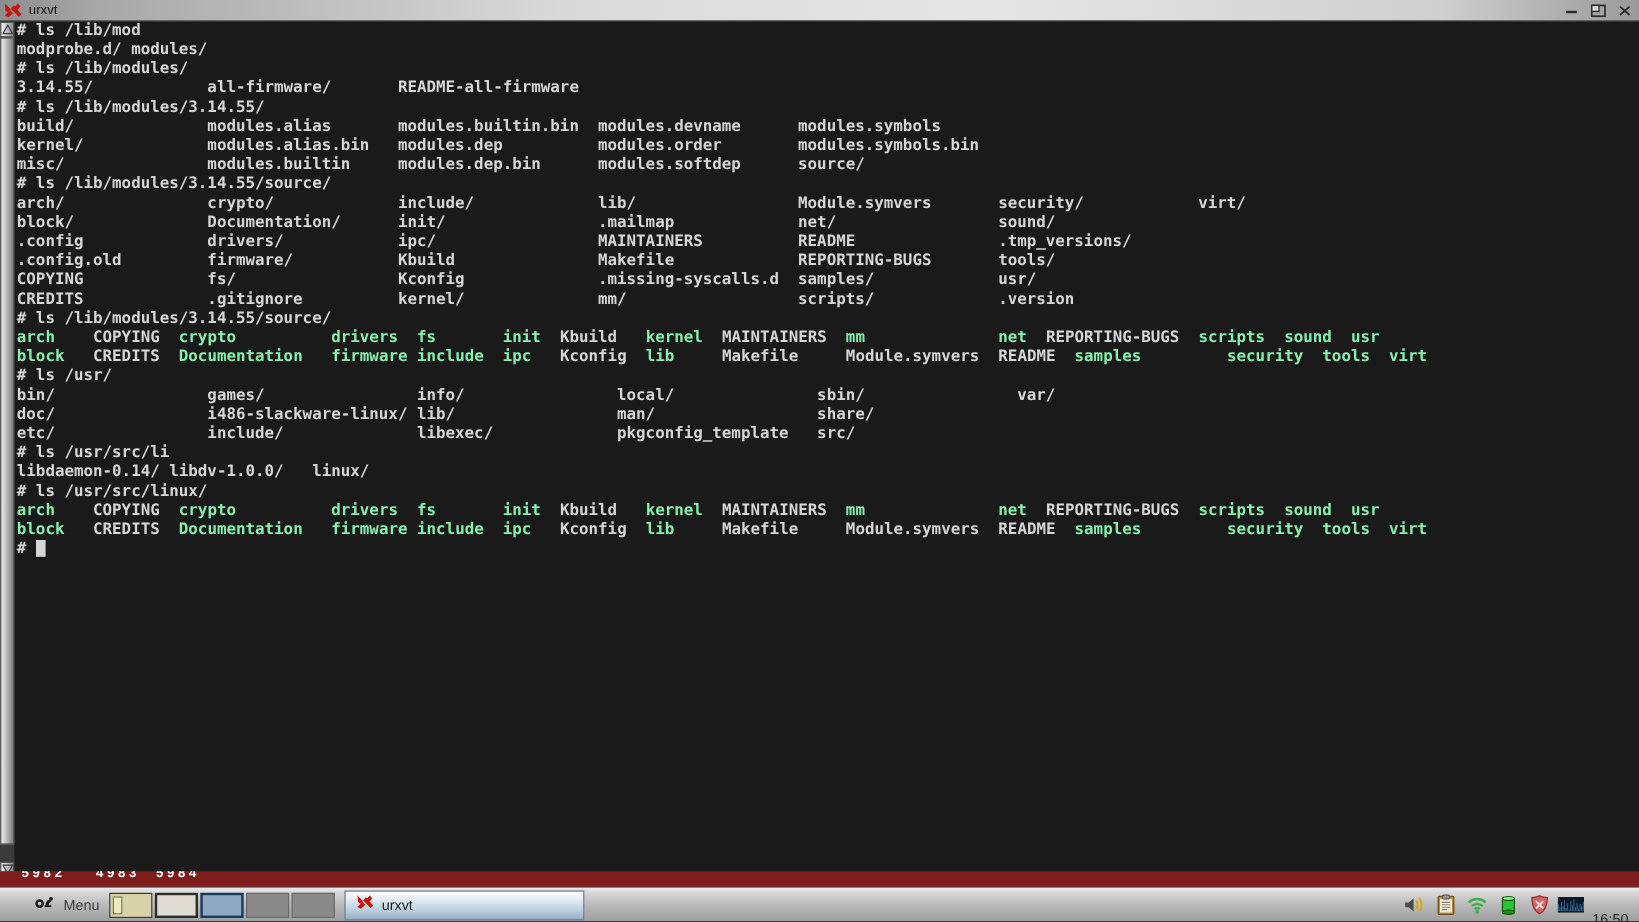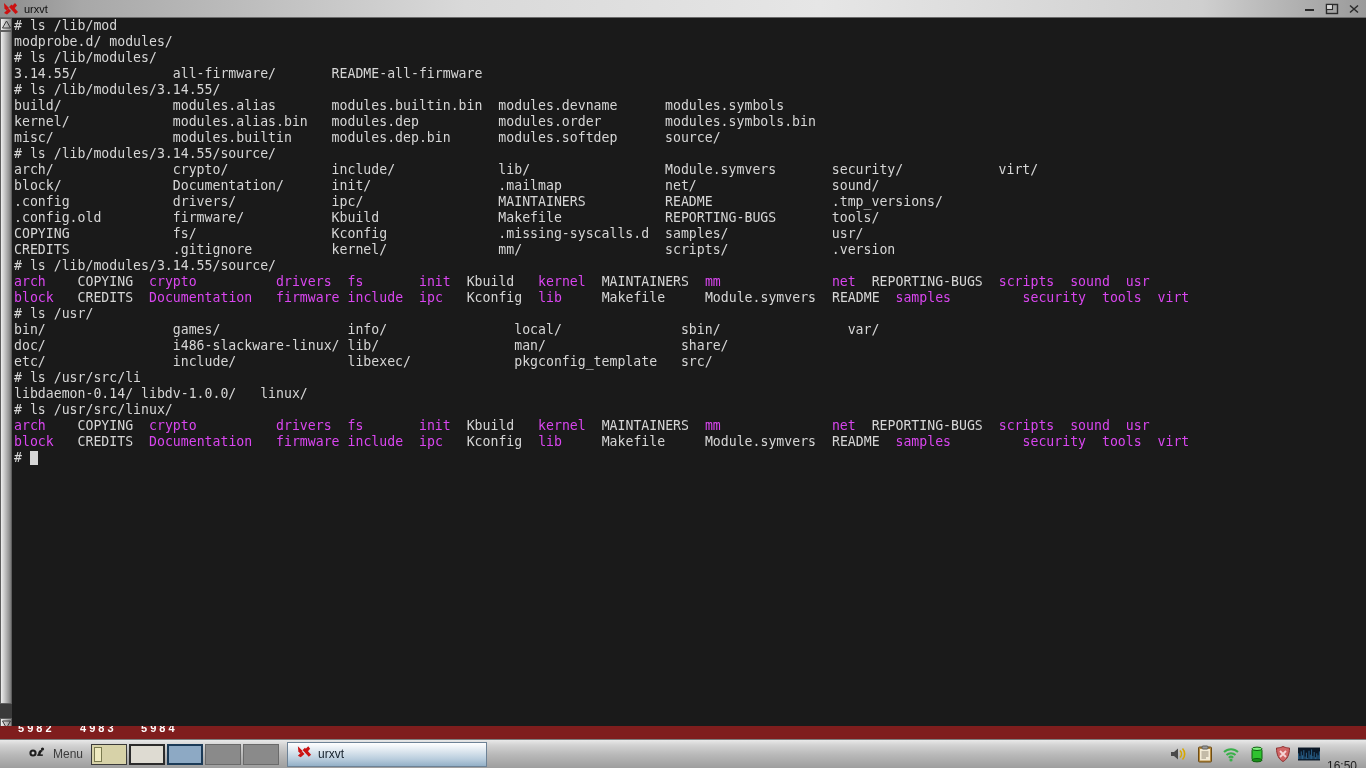--- a/index.html
+++ b/index.html
@@ -80,23 +80,24 @@
   #screenrows {
     position: absolute;
     left: 14px; top: 0;
     width: 1352px;
     font-family: "DejaVu Sans Mono", monospace;
     font-size: 13.2px;
     line-height: 16px;
     color: #d6d6d6;
     white-space: pre;
     letter-spacing: 0px;
+    font-weight: bold;
   }
   #screenrows .row { height: 16px; white-space: pre; }
-  .c-dir  { color: #d946ef; }
+  .c-dir  { color: #86efac; }
   .c-norm { color: #d6d6d6; }
   .cursor {
     display: inline-block;
     width: 8px; height: 14px;
     background: #d6d6d6;
     vertical-align: -3px;
   }
 
   
   #taskbar {
@@ -230,21 +231,21 @@
             <path d="M4.5 8 L0.5 1 L8.5 1 Z" fill="none" stroke="#3a3a3a" stroke-width="1"></path>
           </svg>
       </div>
     </div>
     <div id="screenrows"><div class="row"><span class="c-norm"># ls /lib/mod</span></div><div class="row"><span class="c-norm">modprobe.d/ modules/</span></div><div class="row"><span class="c-norm"># ls /lib/modules/</span></div><div class="row"><span class="c-norm">3.14.55/            all-firmware/       README-all-firmware</span></div><div class="row"><span class="c-norm"># ls /lib/modules/3.14.55/</span></div><div class="row"><span class="c-norm">build/              modules.alias       modules.builtin.bin  modules.devname      modules.symbols</span></div><div class="row"><span class="c-norm">kernel/             modules.alias.bin   modules.dep          modules.order        modules.symbols.bin</span></div><div class="row"><span class="c-norm">misc/               modules.builtin     modules.dep.bin      modules.softdep      source/</span></div><div class="row"><span class="c-norm"># ls /lib/modules/3.14.55/source/</span></div><div class="row"><span class="c-norm">arch/               crypto/             include/             lib/                 Module.symvers       security/            virt/</span></div><div class="row"><span class="c-norm">block/              Documentation/      init/                .mailmap             net/                 sound/</span></div><div class="row"><span class="c-norm">.config             drivers/            ipc/                 MAINTAINERS          README               .tmp_versions/</span></div><div class="row"><span class="c-norm">.config.old         firmware/           Kbuild               Makefile             REPORTING-BUGS       tools/</span></div><div class="row"><span class="c-norm">COPYING             fs/                 Kconfig              .missing-syscalls.d  samples/             usr/</span></div><div class="row"><span class="c-norm">CREDITS             .gitignore          kernel/              mm/                  scripts/             .version</span></div><div class="row"><span class="c-norm"># ls /lib/modules/3.14.55/source/</span></div><div class="row"><span class="c-dir">arch</span><span class="c-norm">    </span><span class="c-norm">COPYING</span><span class="c-norm">  </span><span class="c-dir">crypto</span><span class="c-norm">          </span><span class="c-dir">drivers</span><span class="c-norm">  </span><span class="c-dir">fs</span><span class="c-norm">       </span><span class="c-dir">init</span><span class="c-norm">  </span><span class="c-norm">Kbuild</span><span class="c-norm">   </span><span class="c-dir">kernel</span><span class="c-norm">  </span><span class="c-norm">MAINTAINERS</span><span class="c-norm">  </span><span class="c-dir">mm</span><span class="c-norm">              </span><span class="c-dir">net</span><span class="c-norm">  </span><span class="c-norm">REPORTING-BUGS</span><span class="c-norm">  </span><span class="c-dir">scripts</span><span class="c-norm">  </span><span class="c-dir">sound</span><span class="c-norm">  </span><span class="c-dir">usr</span></div><div class="row"><span class="c-dir">block</span><span class="c-norm">   </span><span class="c-norm">CREDITS</span><span class="c-norm">  </span><span class="c-dir">Documentation</span><span class="c-norm">   </span><span class="c-dir">firmware</span><span class="c-norm"> </span><span class="c-dir">include</span><span class="c-norm">  </span><span class="c-dir">ipc</span><span class="c-norm">   </span><span class="c-norm">Kconfig</span><span class="c-norm">  </span><span class="c-dir">lib</span><span class="c-norm">     </span><span class="c-norm">Makefile</span><span class="c-norm">     </span><span class="c-norm">Module.symvers</span><span class="c-norm">  </span><span class="c-norm">README</span><span class="c-norm">  </span><span class="c-dir">samples</span><span class="c-norm">         </span><span class="c-dir">security</span><span class="c-norm">  </span><span class="c-dir">tools</span><span class="c-norm">  </span><span class="c-dir">virt</span></div><div class="row"><span class="c-norm"># ls /usr/</span></div><div class="row"><span class="c-norm">bin/                games/                info/                local/               sbin/                var/</span></div><div class="row"><span class="c-norm">doc/                i486-slackware-linux/ lib/                 man/                 share/</span></div><div class="row"><span class="c-norm">etc/                include/              libexec/             pkgconfig_template   src/</span></div><div class="row"><span class="c-norm"># ls /usr/src/li</span></div><div class="row"><span class="c-norm">libdaemon-0.14/ libdv-1.0.0/   linux/</span></div><div class="row"><span class="c-norm"># ls /usr/src/linux/</span></div><div class="row"><span class="c-dir">arch</span><span class="c-norm">    </span><span class="c-norm">COPYING</span><span class="c-norm">  </span><span class="c-dir">crypto</span><span class="c-norm">          </span><span class="c-dir">drivers</span><span class="c-norm">  </span><span class="c-dir">fs</span><span class="c-norm">       </span><span class="c-dir">init</span><span class="c-norm">  </span><span class="c-norm">Kbuild</span><span class="c-norm">   </span><span class="c-dir">kernel</span><span class="c-norm">  </span><span class="c-norm">MAINTAINERS</span><span class="c-norm">  </span><span class="c-dir">mm</span><span class="c-norm">              </span><span class="c-dir">net</span><span class="c-norm">  </span><span class="c-norm">REPORTING-BUGS</span><span class="c-norm">  </span><span class="c-dir">scripts</span><span class="c-norm">  </span><span class="c-dir">sound</span><span class="c-norm">  </span><span class="c-dir">usr</span></div><div class="row"><span class="c-dir">block</span><span class="c-norm">   </span><span class="c-norm">CREDITS</span><span class="c-norm">  </span><span class="c-dir">Documentation</span><span class="c-norm">   </span><span class="c-dir">firmware</span><span class="c-norm"> </span><span class="c-dir">include</span><span class="c-norm">  </span><span class="c-dir">ipc</span><span class="c-norm">   </span><span class="c-norm">Kconfig</span><span class="c-norm">  </span><span class="c-dir">lib</span><span class="c-norm">     </span><span class="c-norm">Makefile</span><span class="c-norm">     </span><span class="c-norm">Module.symvers</span><span class="c-norm">  </span><span class="c-norm">README</span><span class="c-norm">  </span><span class="c-dir">samples</span><span class="c-norm">         </span><span class="c-dir">security</span><span class="c-norm">  </span><span class="c-dir">tools</span><span class="c-norm">  </span><span class="c-dir">virt</span></div><div class="row"><span class="c-norm"># </span><span class="cursor"></span></div></div>
   </div>
 
   <div id="pagerstrip">
       <span class="lbl" style="left: 18px;">5 9 8 2</span>
       <span class="lbl" style="left: 80px;">4 9 8 3</span>
-      <span class="lbl" style="left: 141px;">5 9 8 4</span>
+      <span class="lbl" style="left: 130px;">5 9 8 4</span>
     </div>
 
   <div id="taskbar">
 
     <div id="menu-btn">
       <span>
         <svg width="22" height="18" viewBox="0 0 22 18">
           <circle cx="5" cy="10" r="3.6" fill="#1d1d1d"></circle>
           <circle cx="5" cy="10" r="1.5" fill="#cfcfcf"></circle>
           <path d="M10 12 C10 7, 13 6, 15 8 C13.5 8.5, 12.5 10, 12.5 12 Z" fill="#1d1d1d"></path>

